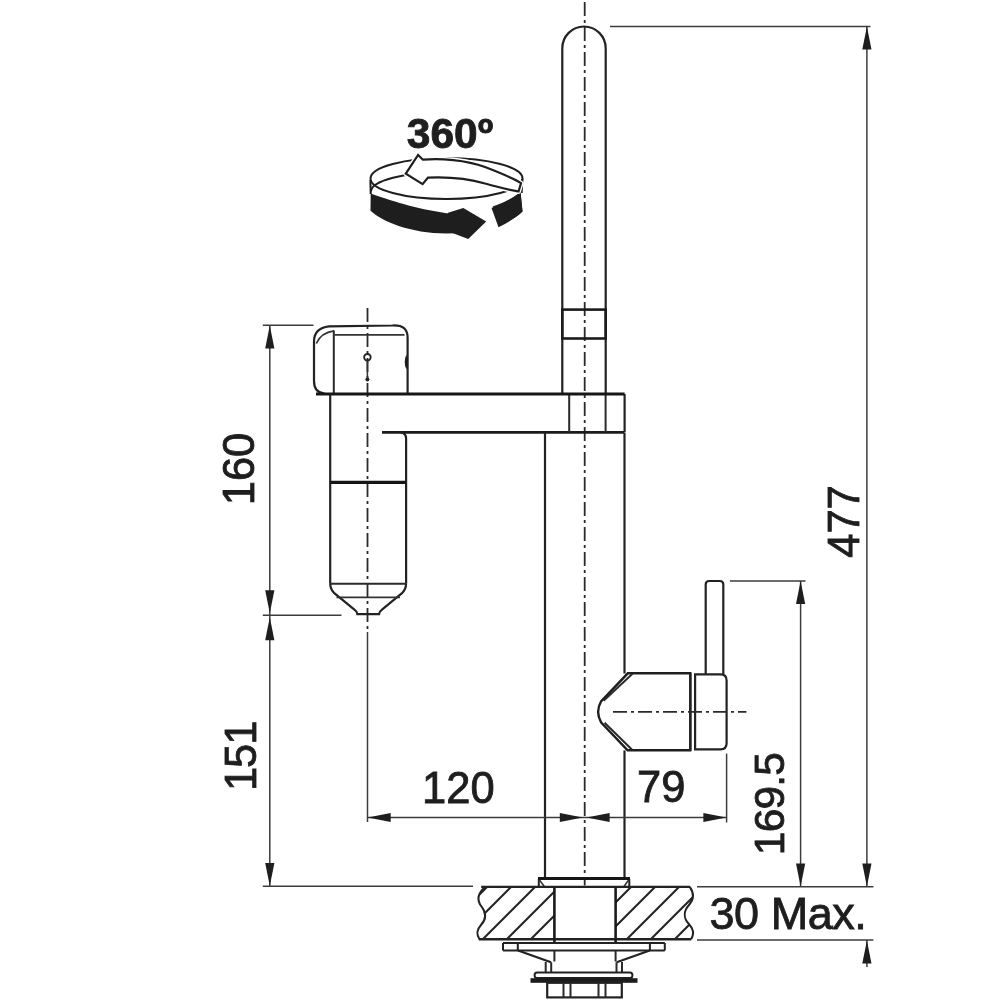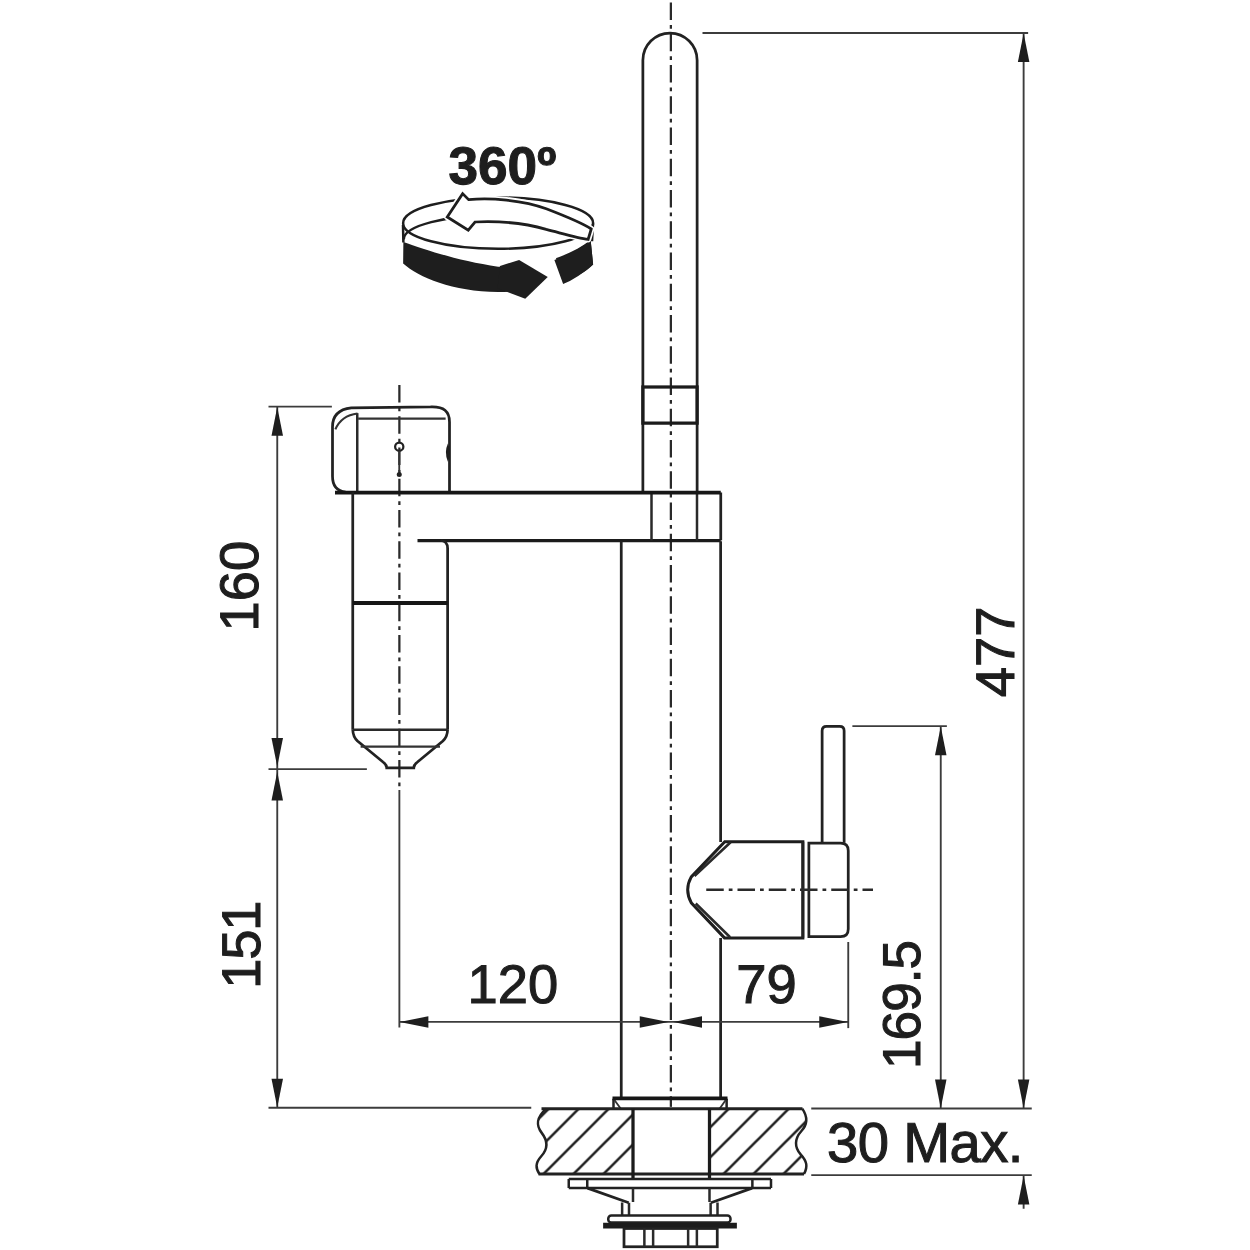--- a/index.html
+++ b/index.html
@@ -1,16 +1,16 @@
 <!DOCTYPE html>
 <html><head>
 <meta charset="utf-8">
 <style>
   html,body{margin:0;padding:0;background:#ffffff;}
-  #page{position:relative;width:864px;height:1000px;background:#fff;overflow:hidden;}
+  #page{position:relative;width:864px;height:1000px;background:#fff;overflow:hidden;margin-left:48px;}
   text{font-family:"Liberation Sans",sans-serif;fill:#1e1e1e;stroke:#1e1e1e;stroke-width:0.85px;}
 </style>
 </head>
 <body>
 <div id="page">
 <svg width="1000" height="1000" viewBox="0 0 1000 1000">
 <defs>
   <pattern id="hatch" width="24" height="24" patternUnits="userSpaceOnUse" patternTransform="translate(6 0)">
     <path d="M-6 30 L30 -6 M0 24 L24 0 M-6 6 L6 -6 M18 30 L30 18" stroke="#242424" stroke-width="2.1" fill="none"></path>
   </pattern>

